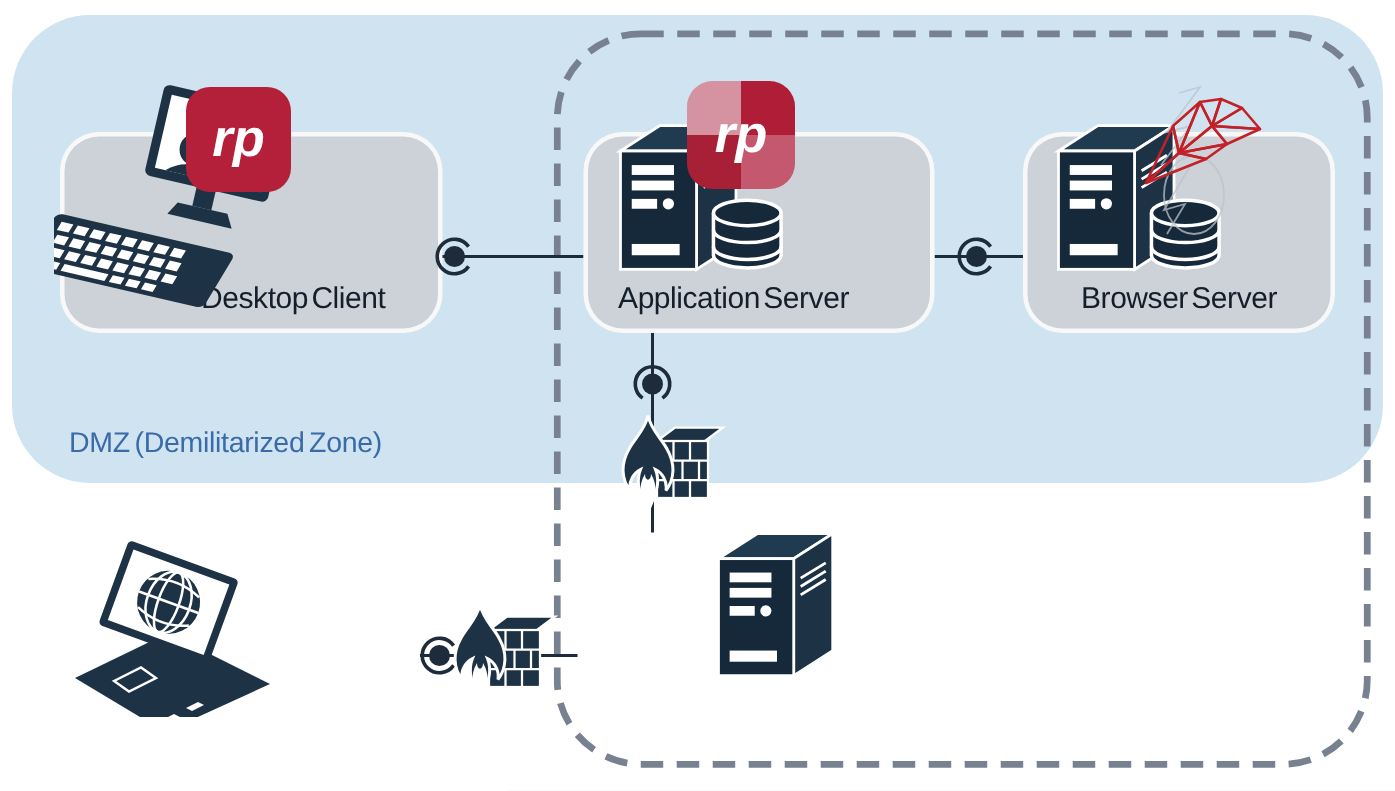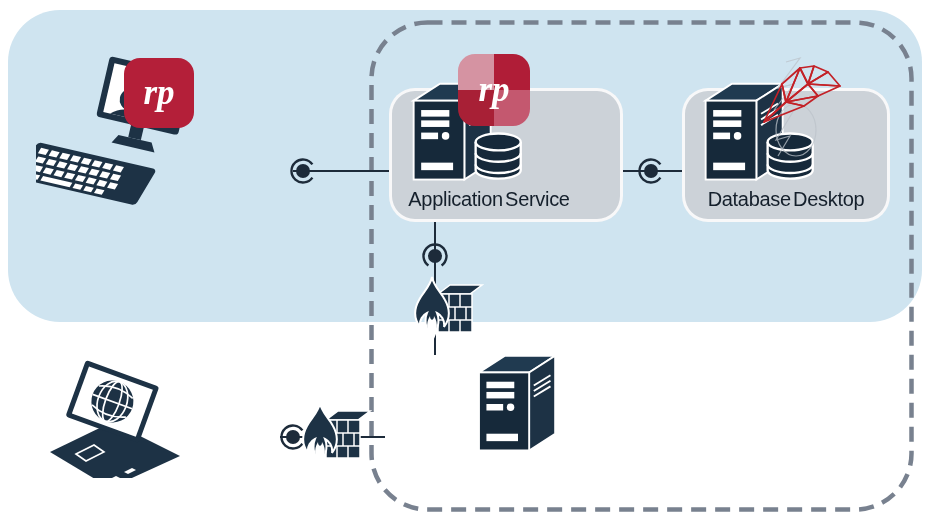--- a/index.html
+++ b/index.html
@@ -46,54 +46,58 @@
   .lbl-desktop{padding-left:56px;}
   .lbl-app{padding-right:34px;}
   .lbl-browser{padding-left:96px;}
   .conn{background:var(--line-color);}
   #line-desktop-app{left:293px;top:170px;width:96px;height:2px;}
   #line-app-db{left:623px;top:170px;width:59px;height:2px;}
   #line-app-webservice{left:434px;top:222px;width:2px;height:133px;}
   #line-browser-webservice{left:280px;top:436px;width:105px;height:2px;}
   .rp-badge{
     display:flex;align-items:center;justify-content:center;
-    color:#fff;font-family:Liberation Serif, serif;
+    color:#fff;font-family:Liberation Sans, sans-serif;
     font-style:italic;font-weight:700;font-size:35px;text-align:center;
   }
   #rp-badge-desktop{
     left:124px;top:58px;width:70px;height:70px;border-radius:16px;
     background:var(--accent-red);
   }
   #rp-badge-app{
     left:458px;top:54px;width:72px;height:72px;border-radius:17px;
     background:conic-gradient(#b01d37 0 25%, #c4586f 25% 50%, #a82036 50% 75%, #d593a2 75% 100%);
   }
   svg{display:block;}
 </style>
 </head>
 <body>
 
 <div id="canvas">
 
   <div id="dmz-zone" class="abs"></div>
+  <div id="dmz-label" class="abs">DMZ (Demilitarized Zone)</div>
 
   <svg class="abs" style="left:369px;top:20px;" width="545" height="492" viewBox="0 0 545 492">
     <rect x="2.5" y="2.5" width="540" height="487" rx="56" fill="none" stroke="var(--dashed-border)" stroke-width="4.5" stroke-dasharray="15 9"></rect>
   </svg>
 
   <div id="line-desktop-app" class="abs conn"></div>
   <div id="line-app-db" class="abs conn"></div>
   <div id="line-app-webservice" class="abs conn"></div>
   <div id="line-browser-webservice" class="abs conn"></div>
 
+  <div id="node-desktop-client" class="abs node">
+    <div class="node-label lbl-desktop">Desktop Client</div>
+  </div>
   <div id="node-application-server" class="abs node">
-    <div class="node-label lbl-app">Application Service</div>
+    <div class="node-label lbl-app">Application Server</div>
   </div>
   <div id="node-database-server" class="abs node">
-    <div class="node-label">Database Desktop</div>
+    <div class="node-label">Browser Server</div>
   </div>
 
   <svg class="abs" style="left:288px;top:156px" width="30" height="30" viewBox="0 0 30 30">
     <circle cx="15" cy="15" r="7" fill="var(--line-color)"></circle>
     <path d="M24.4,8.4 A11.5,11.5 0 1 0 24.4,21.6" fill="none" stroke="var(--line-color)" stroke-width="2.4"></path>
   </svg>
   <svg class="abs" style="left:636px;top:156px" width="30" height="30" viewBox="0 0 30 30">
     <circle cx="15" cy="15" r="7" fill="var(--line-color)"></circle>
     <path d="M24.4,8.4 A11.5,11.5 0 1 0 24.4,21.6" fill="none" stroke="var(--line-color)" stroke-width="2.4"></path>
   </svg>

